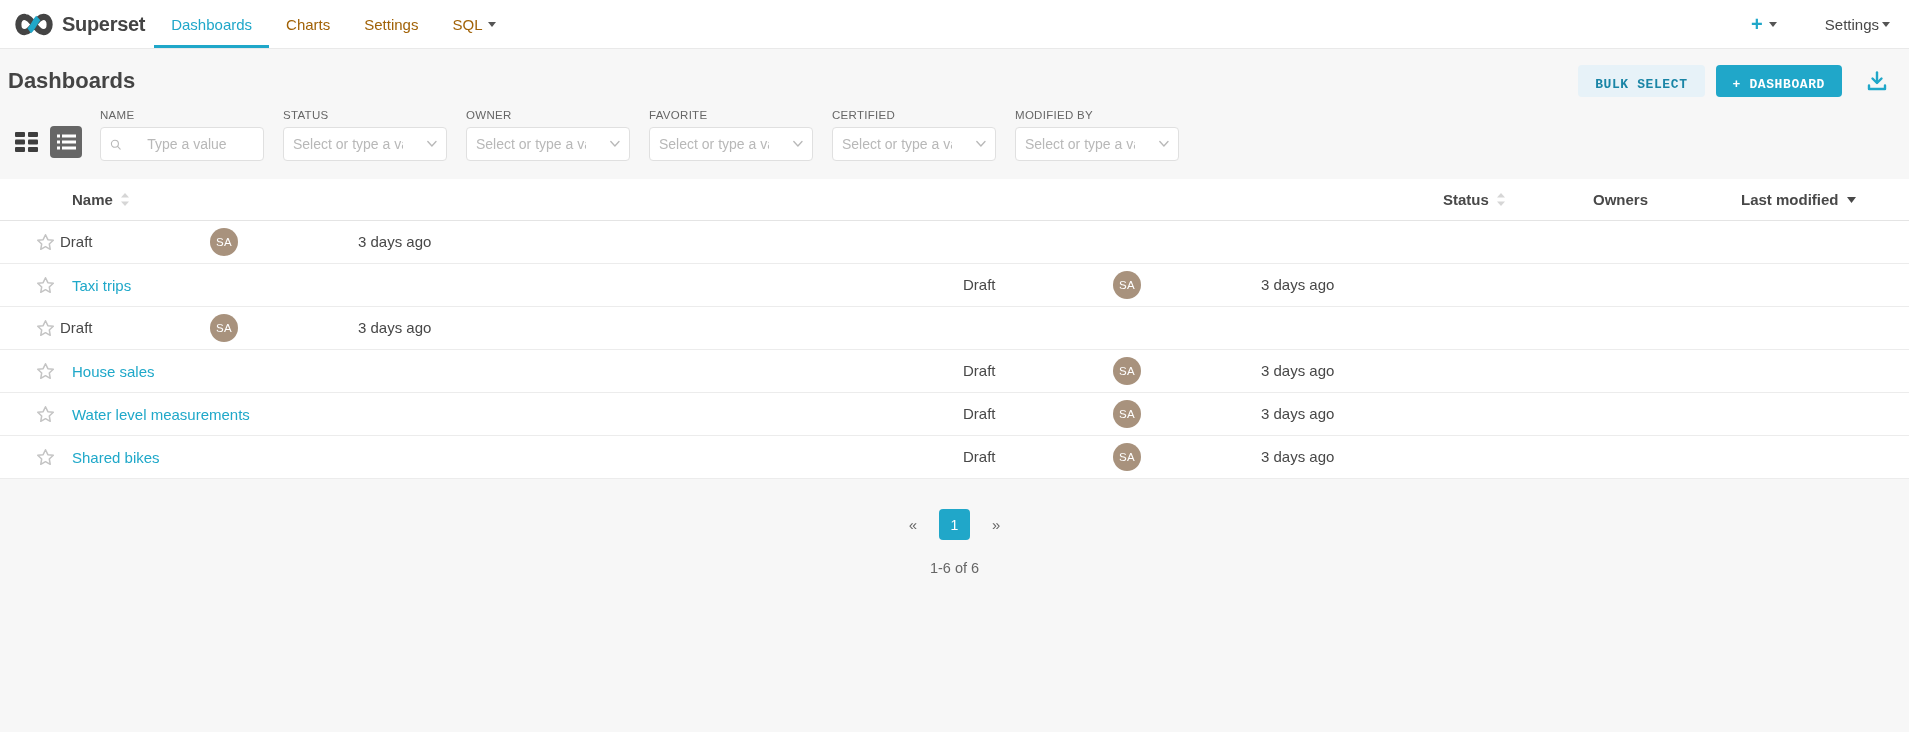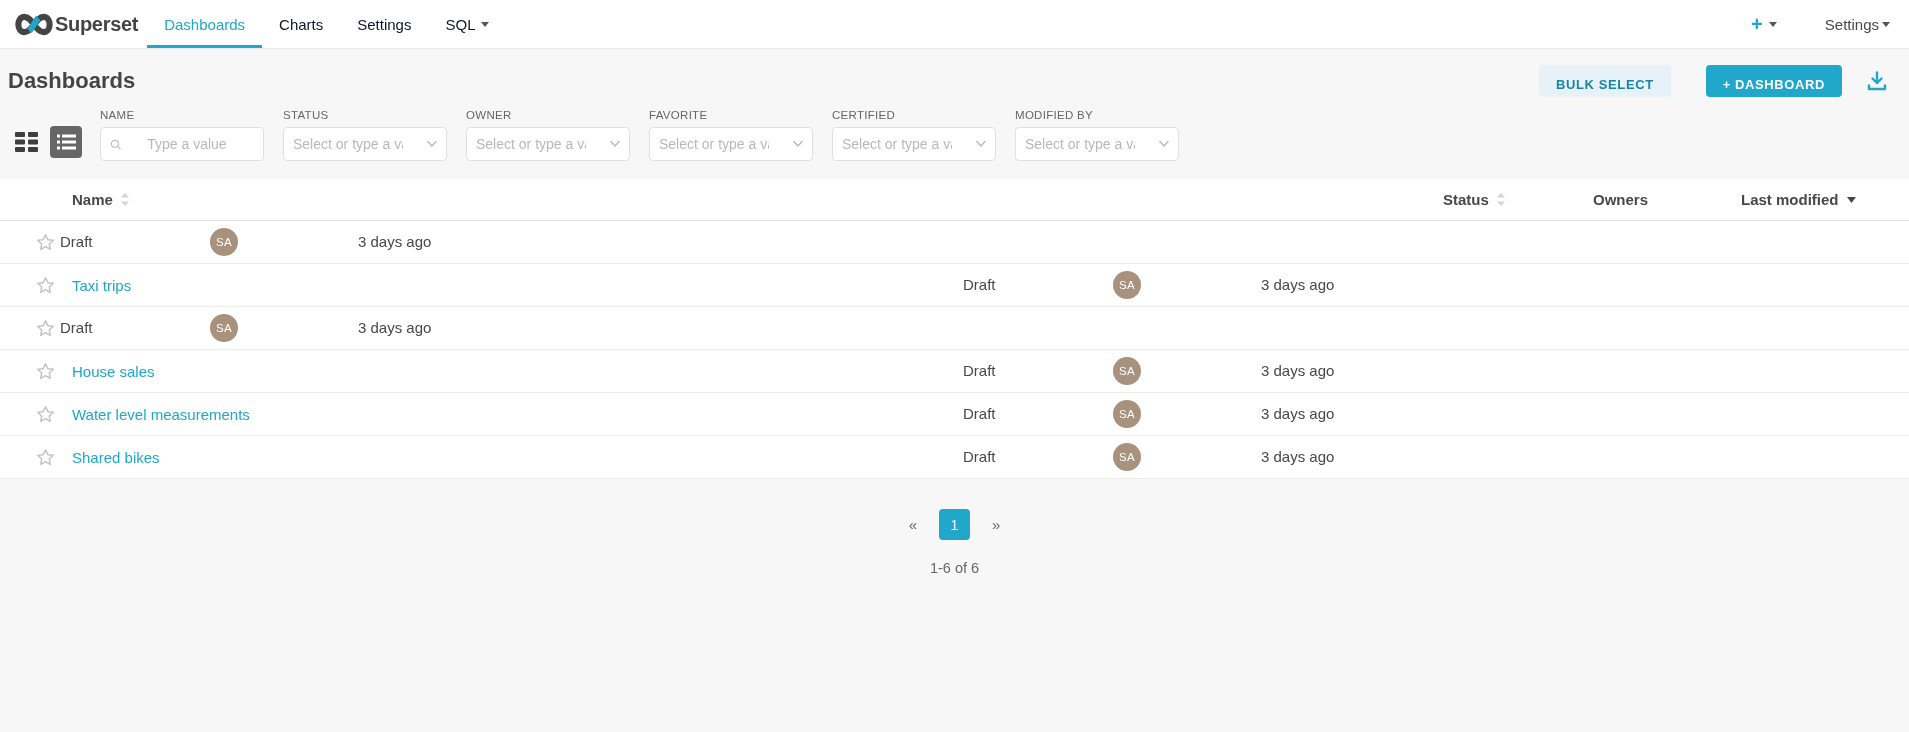--- a/index.html
+++ b/index.html
@@ -10,45 +10,45 @@
     font-family:"Liberation Sans", sans-serif;
     color:#484848;
     overflow:hidden;
   }
 
   
   .topnav {
     height:49px; background:#fff; border-bottom:1px solid #E9E9E9;
     display:flex; align-items:stretch; padding:0 19px 0 13px;
   }
-  .brand { display:flex; align-items:center; cursor:pointer; }
+  .brand { display:flex; align-items:center; gap:7px; cursor:pointer; }
   .brand-name { font-size:20px; font-weight:bold; color:#444; letter-spacing:-0.3px; }
   .menu { display:flex; margin-left:9px; }
   .nav-item {
     display:flex; align-items:center; gap:6px; padding:0 17px;
-    font-size:15px; color:#0f172a; cursor:pointer;
+    font-size:15px; color:#a16207; cursor:pointer;
     border-bottom:3px solid transparent; border-top:3px solid transparent;
   }
   .nav-item.active { color:#20A7C9; border-bottom-color:#20A7C9; }
   .caret {
     width:0; height:0; display:inline-block;
     border-left:4px solid transparent; border-right:4px solid transparent;
     border-top:5px solid #555;
   }
   .nav-right { margin-left:auto; display:flex; align-items:center; gap:48px; }
   .plus-menu { display:flex; align-items:center; gap:6px; cursor:pointer; }
   .plus-glyph { color:#20A7C9; font-size:20px; font-weight:bold; line-height:1; }
   .settings-menu { display:flex; align-items:center; gap:3px; font-size:15px; cursor:pointer; }
 
   
   .page-head { display:flex; align-items:center; padding:16px 20px 6px 8px; }
   .page-title { margin:0; font-size:22px; font-weight:bold; color:#444; }
   .head-actions { margin-left:auto; display:flex; align-items:center; gap:11px; }
   .btn { border:none; border-radius:4px; padding:12px 17px; height:32px;
-         font-family:Liberation Sans, sans-serif; font-size:13px; font-weight:bold; letter-spacing:0.6px; cursor:pointer;margin-left:24px; }
+         font-family:Liberation Mono, monospace; font-size:13px; font-weight:bold; letter-spacing:0.6px; cursor:pointer; }
   .btn-bulk { background:#E7F2F8; color:#1A85A6; }
   .btn-new  { background:#20A7C9; color:#fff; }
   .dl-btn { margin-left:12px; background:none; border:none; cursor:pointer; padding:0; display:flex; align-items:center; }
 
   
   .filter-bar { display:flex; align-items:flex-end; padding:6px 16px 18px 14px; }
   .view-toggles { display:flex; align-items:center; gap:11px; margin-bottom:3px; }
   .toggle { background:none; border:none; padding:0; cursor:pointer; display:flex; align-items:center; justify-content:center; }
   .toggle.list-active { background:#666; width:32px; height:32px; border-radius:4px; }
   .filters { display:flex; gap:19px; margin-left:18px; }

